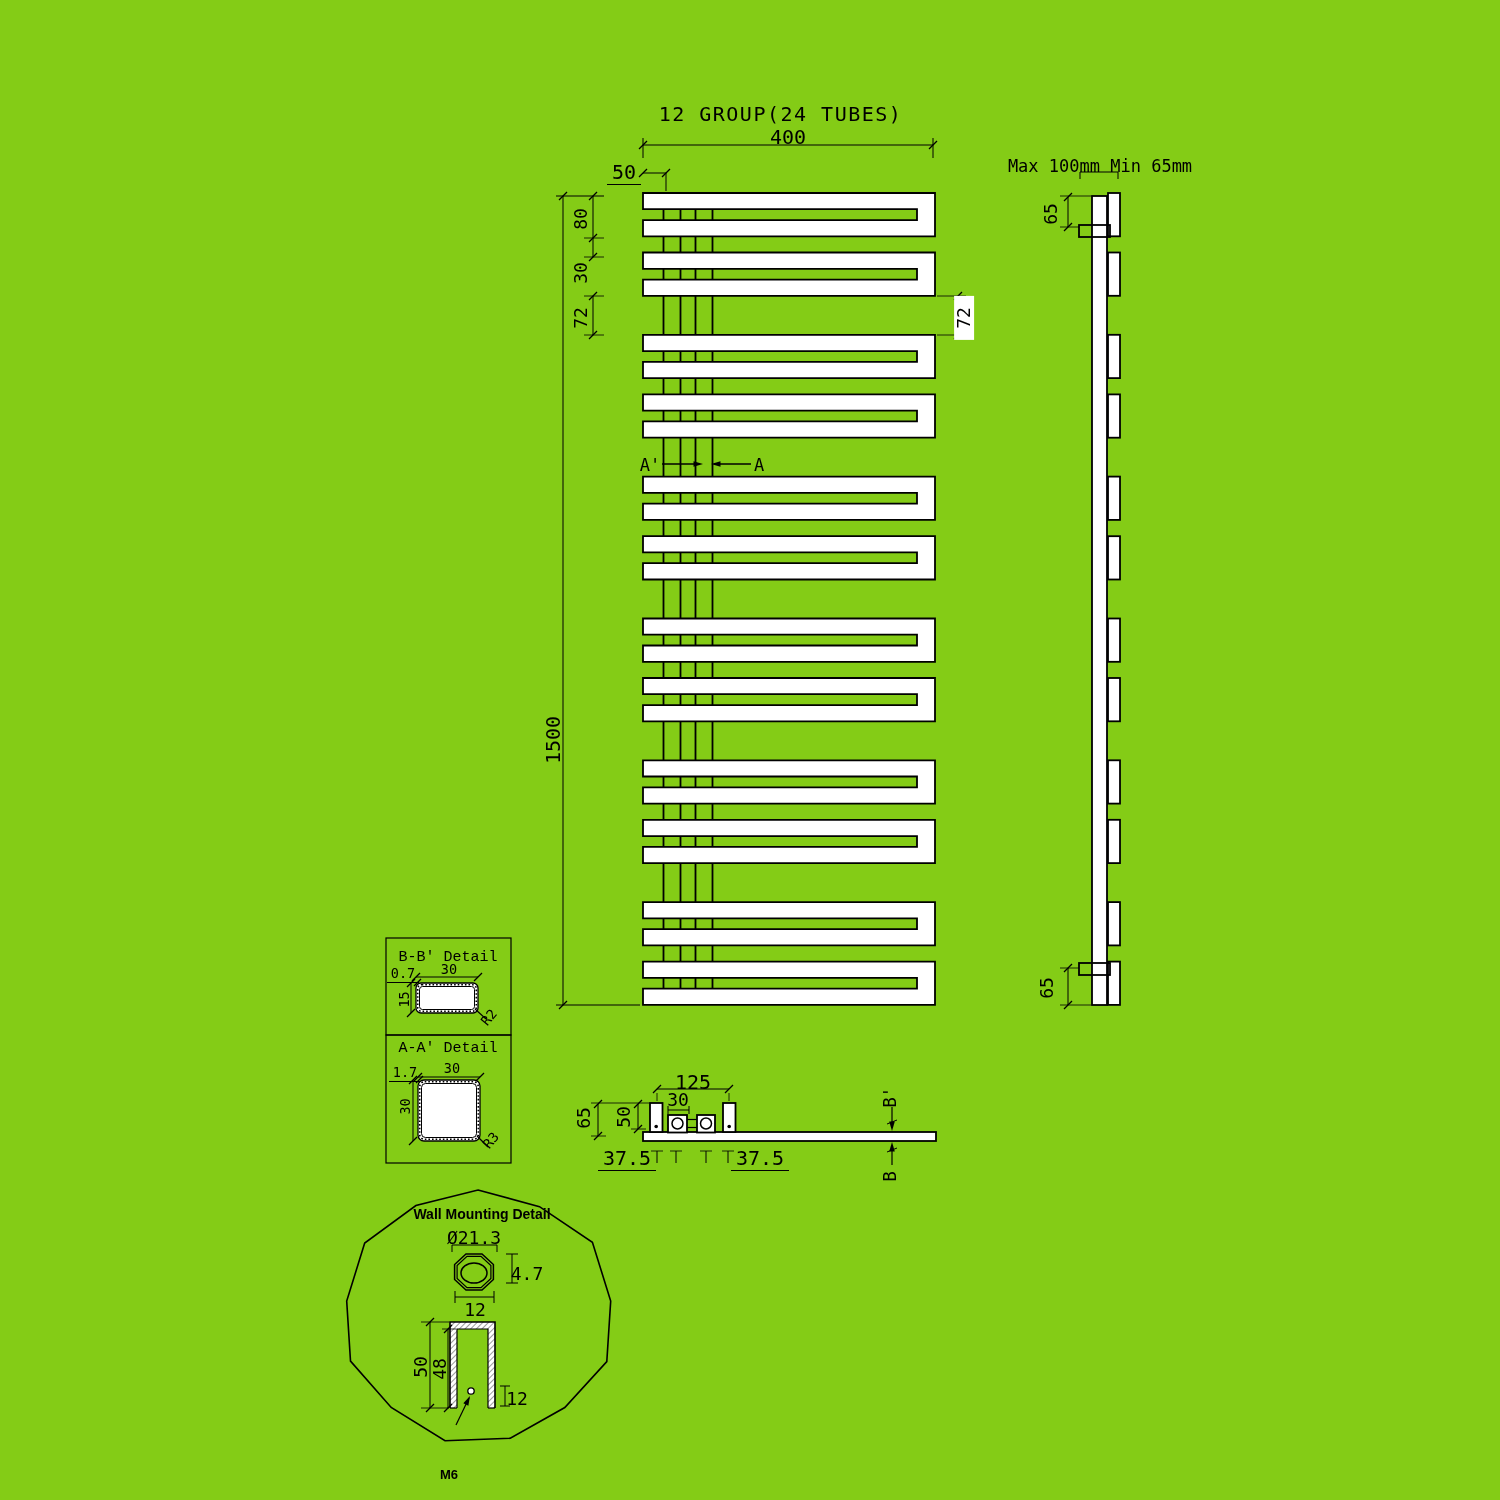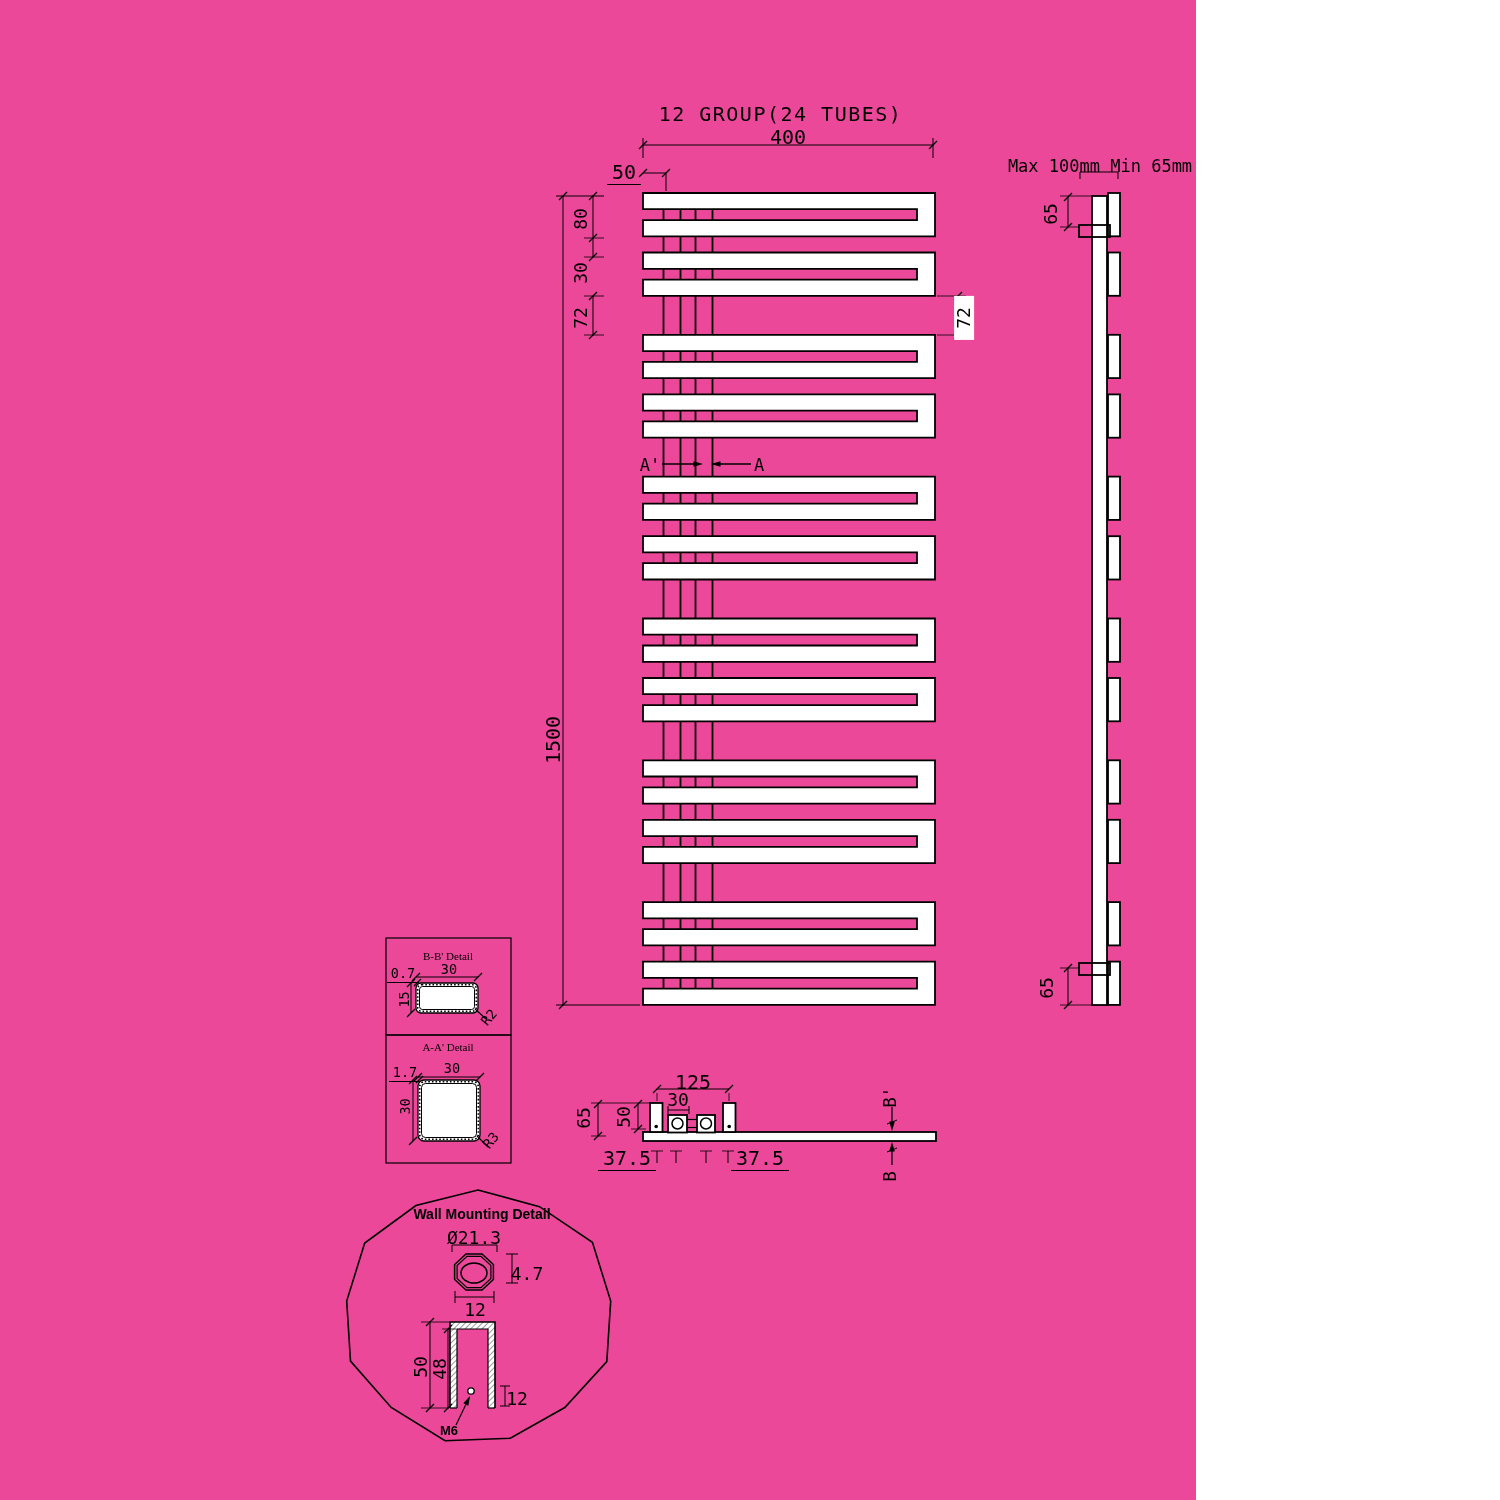--- a/index.html
+++ b/index.html
@@ -1,25 +1,25 @@
 <!DOCTYPE html>
 <html><head>
 <meta charset="utf-8">
 <style>
   html,body{margin:0;padding:0;background:#fff;}
-  #canvas{position:relative;width:1196px;height:1500px;background:#ec4899;overflow:hidden;
+  #canvas{position:relative;width:1500px;height:1500px;background:#84cc16;overflow:hidden;
           font-family:"DejaVu Sans Mono",monospace;color:#000;}
   #cad{position:absolute;left:0;top:0;}
   .lbl{position:absolute;color:#000;text-align:center;line-height:1.1;white-space:nowrap;
        font-family:"DejaVu Sans Mono",monospace;}
   .f20{font-size:20px;}
   .f18{font-size:18px;}
   .f17{font-size:17px;}
   .f14{font-size:13.5px;}
-  .f9{font-size:11px;font-family:Liberation Serif, serif;}
+  .f9{font-size:15px;font-family:Liberation Mono, monospace;}
   .f14b{font-size:14px;font-family:"Liberation Sans",sans-serif;font-weight:bold;}
   .f13b{font-size:13px;font-family:"Liberation Sans",sans-serif;font-weight:bold;}
   .ttl{font-size:20px;letter-spacing:1.5px;}
   .rot{transform:rotate(-90deg);transform-origin:center;}
   .rotm45{transform:rotate(-50deg);transform-origin:center;}
   .ul{border-bottom:1.5px solid #000;padding-bottom:1px;}
   .wbg{background:#fff;padding:0 2px;}
 </style>
 </head>
 <body>
@@ -260,14 +260,14 @@
   <div class="lbl f14 rot" style="left:385px;top:1099px;width:40px">30</div>
   <div class="lbl f14 rotm45" style="left:471px;top:1133px;width:40px">R3</div>
 
   <div class="lbl f14b" style="left:392px;top:1207px;width:180px">Wall Mounting Detail</div>
   <div class="lbl f18" style="left:444px;top:1228px;width:60px">Ø21.3</div>
   <div class="lbl f18" style="left:507px;top:1264px;width:40px">4.7</div>
   <div class="lbl f18" style="left:455px;top:1300px;width:40px">12</div>
   <div class="lbl f18 rot" style="left:401px;top:1357px;width:40px">50</div>
   <div class="lbl f18 rot" style="left:420px;top:1359px;width:40px">48</div>
   <div class="lbl f18" style="left:497px;top:1389px;width:40px">12</div>
-  <div class="lbl f13b" style="left:434px;top:1424px;width:30px">M6</div>
+  <div class="lbl f13b" style="left:434px;top:1468px;width:30px">M6</div>
 </div>
 
 </body></html>

